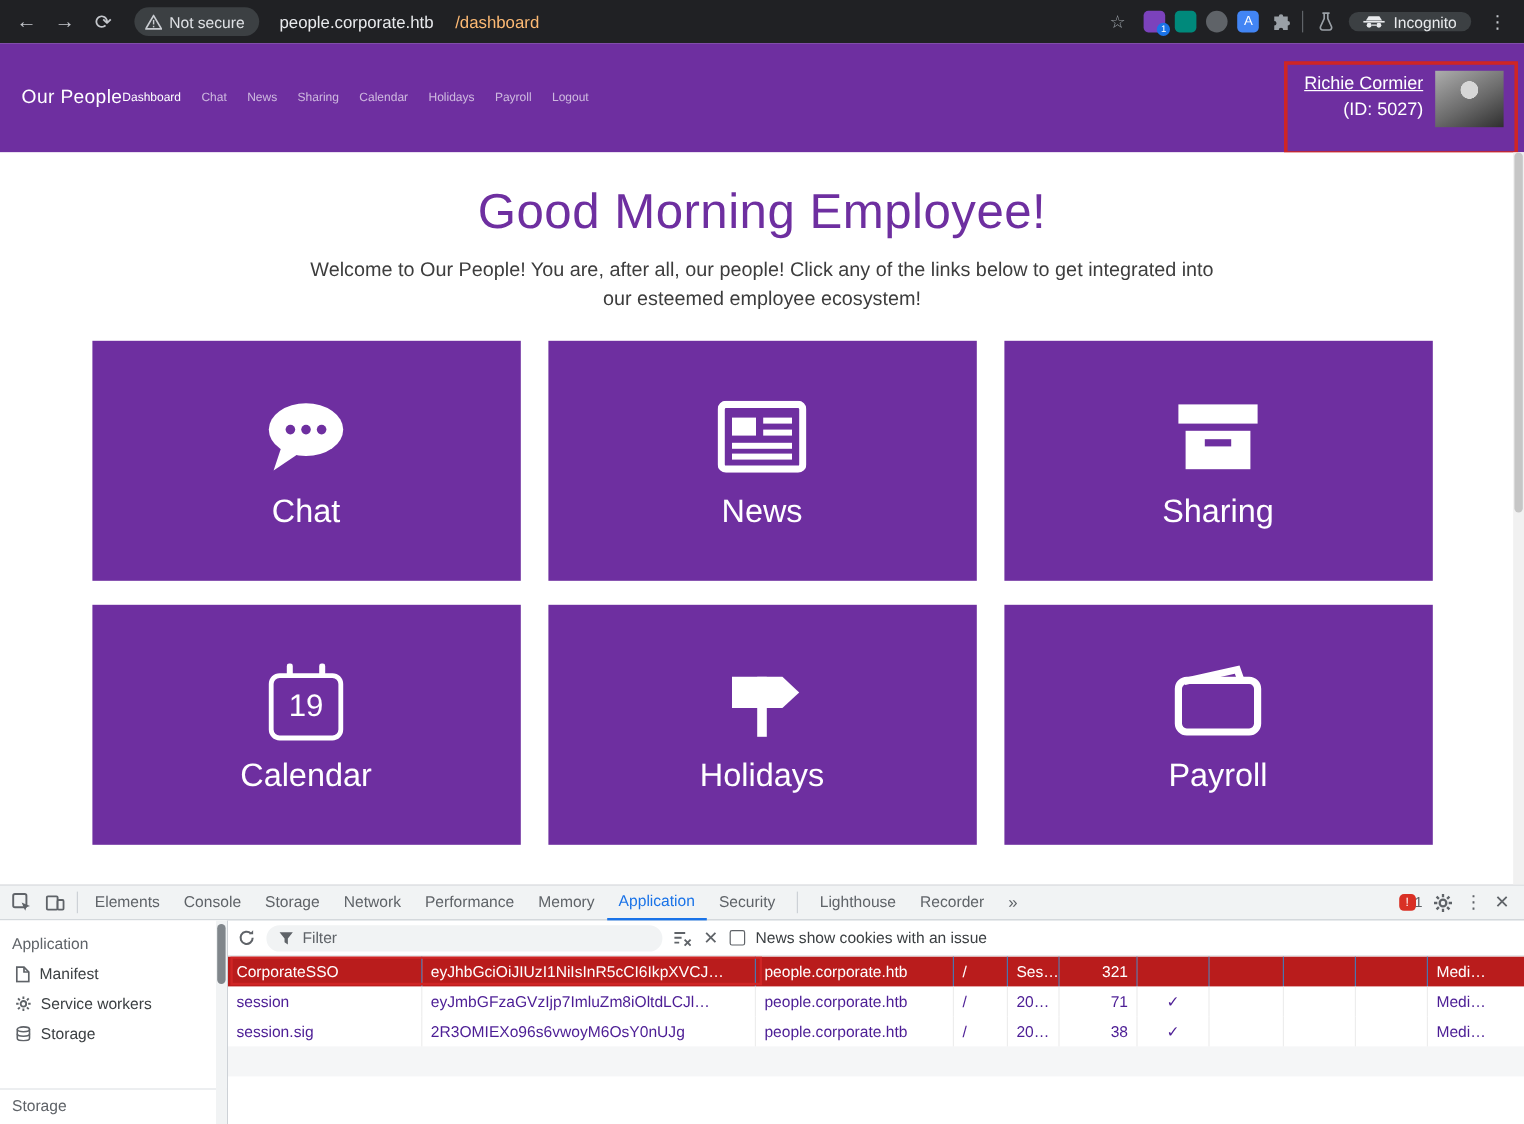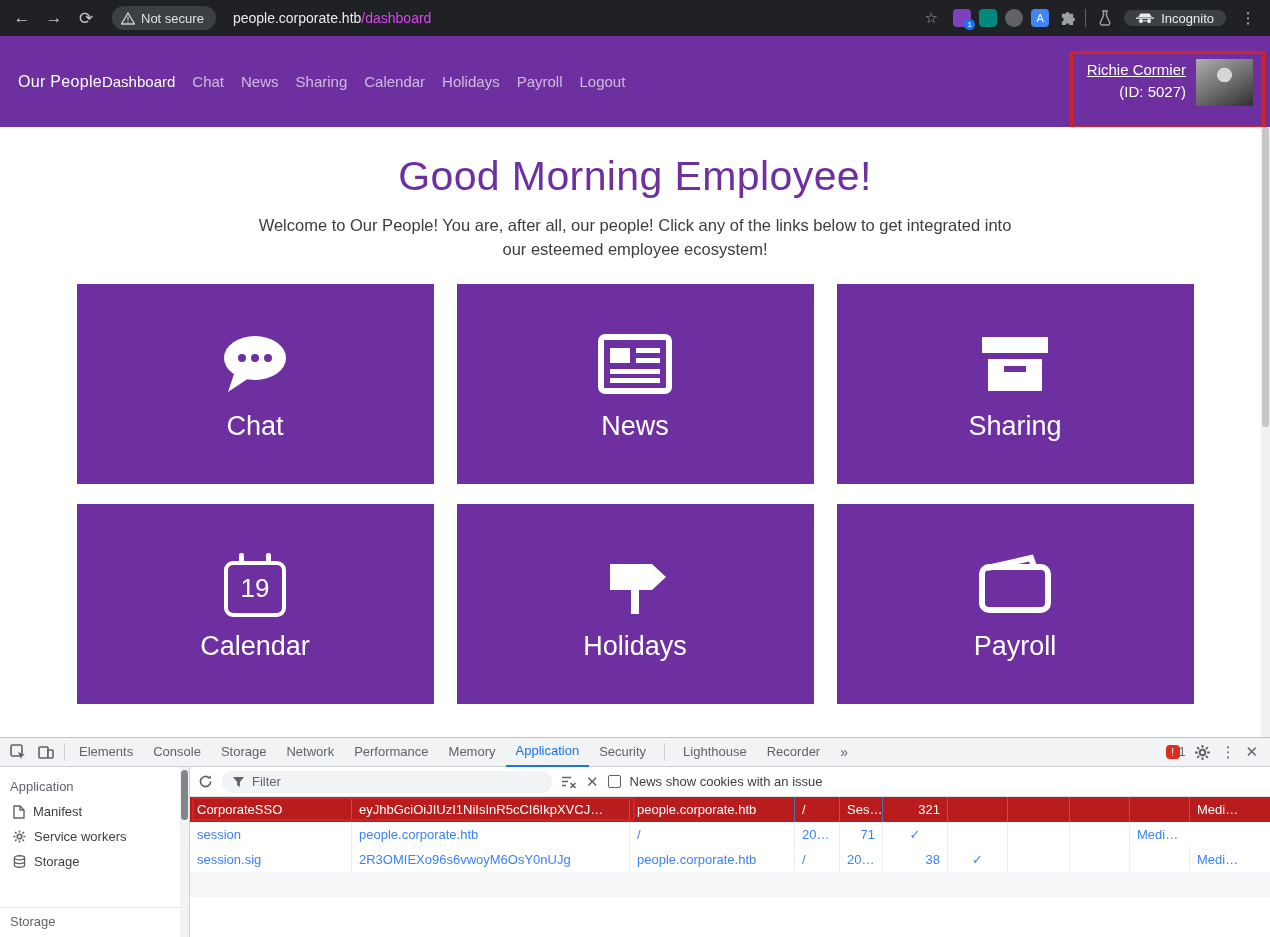--- a/index.html
+++ b/index.html
@@ -3,31 +3,31 @@
 <meta charset="utf-8">
 <style>
   * { margin:0; padding:0; box-sizing:border-box; }
   html,body { width:1270px; height:937px; overflow:hidden; font-family:"Liberation Sans", sans-serif; background:#fff; }
 
   
   .browser-bar { height:36px; background:#202124; display:flex; align-items:center; padding:0 8px; gap:4px; }
   .bicon { width:28px; height:28px; display:flex; align-items:center; justify-content:center; color:#c4c7cc; font-size:17px; border-radius:50%; flex:0 0 auto; }
   .chip { height:24px; background:#3c4043; border-radius:12px; display:flex; align-items:center; gap:6px; padding:0 12px 0 9px; margin-left:8px; color:#dfe1e5; font-size:13px; flex:0 0 auto;justify-content:flex-end; }
   .url { margin-left:13px; font-size:14px; color:#e8eaed; white-space:nowrap; flex:1 1 auto; }
-  .url .path { color:#d946ef; }
+  .url .path { color:#fdba74;margin-left:18px; }
   .right-cluster { display:flex; align-items:center; gap:8px; margin-left:auto; flex:0 0 auto; }
   .ext { width:18px; height:18px; border-radius:4px; position:relative; flex:0 0 auto; }
   .ext-badge { position:absolute; right:-4px; bottom:-3px; min-width:11px; height:11px; background:#1a73e8; color:#fff; font-size:8px; border-radius:6px; display:flex; align-items:center; justify-content:center; padding:0 2px; }
   .vsep { width:1px; height:18px; background:#5f6368; }
   .incog-pill { height:16px; background:#3c4043; border-radius:13px; display:flex; align-items:center; gap:7px; padding:0 12px; color:#e8eaed; font-size:13px; }
 
   
   .navbar { height:91px; background:#6e2fa0; display:flex; align-items:center; padding:0 18px; position:relative; color:#fff; }
   .brand { font-size:16px; letter-spacing:0.3px; }
-  .navlinks { display:flex; align-items:center; gap:17px; font-size:15px; }
+  .navlinks { display:flex; align-items:center; gap:17px; font-size:10px; }
   .navlink { color:rgba(255,255,255,0.66); cursor:pointer; }
   .navlink.active { color:#ffffff; }
   .user-box { position:absolute; right:5px; top:15px; border:3px solid #cf2525; display:flex; align-items:flex-start; gap:10px; padding:5px 9px 20px 14px; }
   .user-text { text-align:right; font-size:15px; line-height:22px; }
   .user-name { text-decoration:underline; cursor:pointer; }
   .avatar { width:57px; height:47px; background:
       radial-gradient(circle at 50% 34%, #d6d6d6 0 17%, rgba(0,0,0,0) 18%),
       linear-gradient(150deg,#adadad 0%, #6b6b6b 55%, #2f2f2f 100%); }
 
   
@@ -72,21 +72,21 @@
   .filter-pill input { border:0; outline:0; background:transparent; font-size:13px; font-family:"Liberation Sans",sans-serif; color:#202124; width:100%; }
   .filter-pill input::placeholder { color:#5f6368; }
   .cb { width:13px; height:13px; border:1.5px solid #5f6368; border-radius:2px; background:#fff; appearance:none; cursor:pointer; }
   .cb-label { color:#3c4043; font-size:13px; }
 
   .cookie-table { flex:1 1 auto; position:relative; overflow:hidden; }
   .tgrid { display:grid; grid-template-columns:162px 278px 165px 45px 43px 65px 60px 62px 60px 60px minmax(0,1fr); }
   .th { height:27px; line-height:26px; padding:0 7px; border-right:1px solid #e0e0e0; border-bottom:1px solid #cdd1d6; color:#202124; white-space:nowrap; overflow:hidden; position:relative; background:#fff; cursor:pointer; }
   .sort-arrow { position:absolute; right:5px; top:0; font-size:8px; color:#5f6368; }
   .tr { position:relative; }
-  .td { height:25px; line-height:25px; padding:0 7px; border-right:1px solid #ededed; white-space:nowrap; overflow:hidden; color:#3b82f6; }
+  .td { height:25px; line-height:25px; padding:0 7px; border-right:1px solid #ededed; white-space:nowrap; overflow:hidden; color:#4c1d95; }
   .td.num { text-align:right; }
   .td.center { text-align:center; }
   .tr.selected .td { background:#b91c1c; color:#fff; border-right-color:#4a76ae; }
   .row-redbox { position:absolute; left:2px; top:0; width:443px; height:24px; border:2px solid #cf2525; pointer-events:none; z-index:3; }
   .stripe { height:25px; background:#f5f6f7; }
 </style>
 </head>
 <body>
 
 <div class="browser-bar">
@@ -377,20 +377,21 @@
           <div class="td center"></div>
           <div class="td center"></div>
           <div class="td"></div>
           <div class="td"></div>
           <div class="td" style="border-right:0;">Medi…</div>
           <div class="row-redbox"></div>
         </div>
 
         <div class="tgrid tr">
           <div class="td">session</div>
+          <div class="td">eyJmbGFzaGVzIjp7ImluZm8iOltdLCJl…</div>
           <div class="td">people.corporate.htb</div>
           <div class="td">/</div>
           <div class="td">20…</div>
           <div class="td num">71</div>
           <div class="td center">✓</div>
           <div class="td center"></div>
           <div class="td"></div>
           <div class="td"></div>
           <div class="td" style="border-right:0;">Medi…</div>
         </div>

